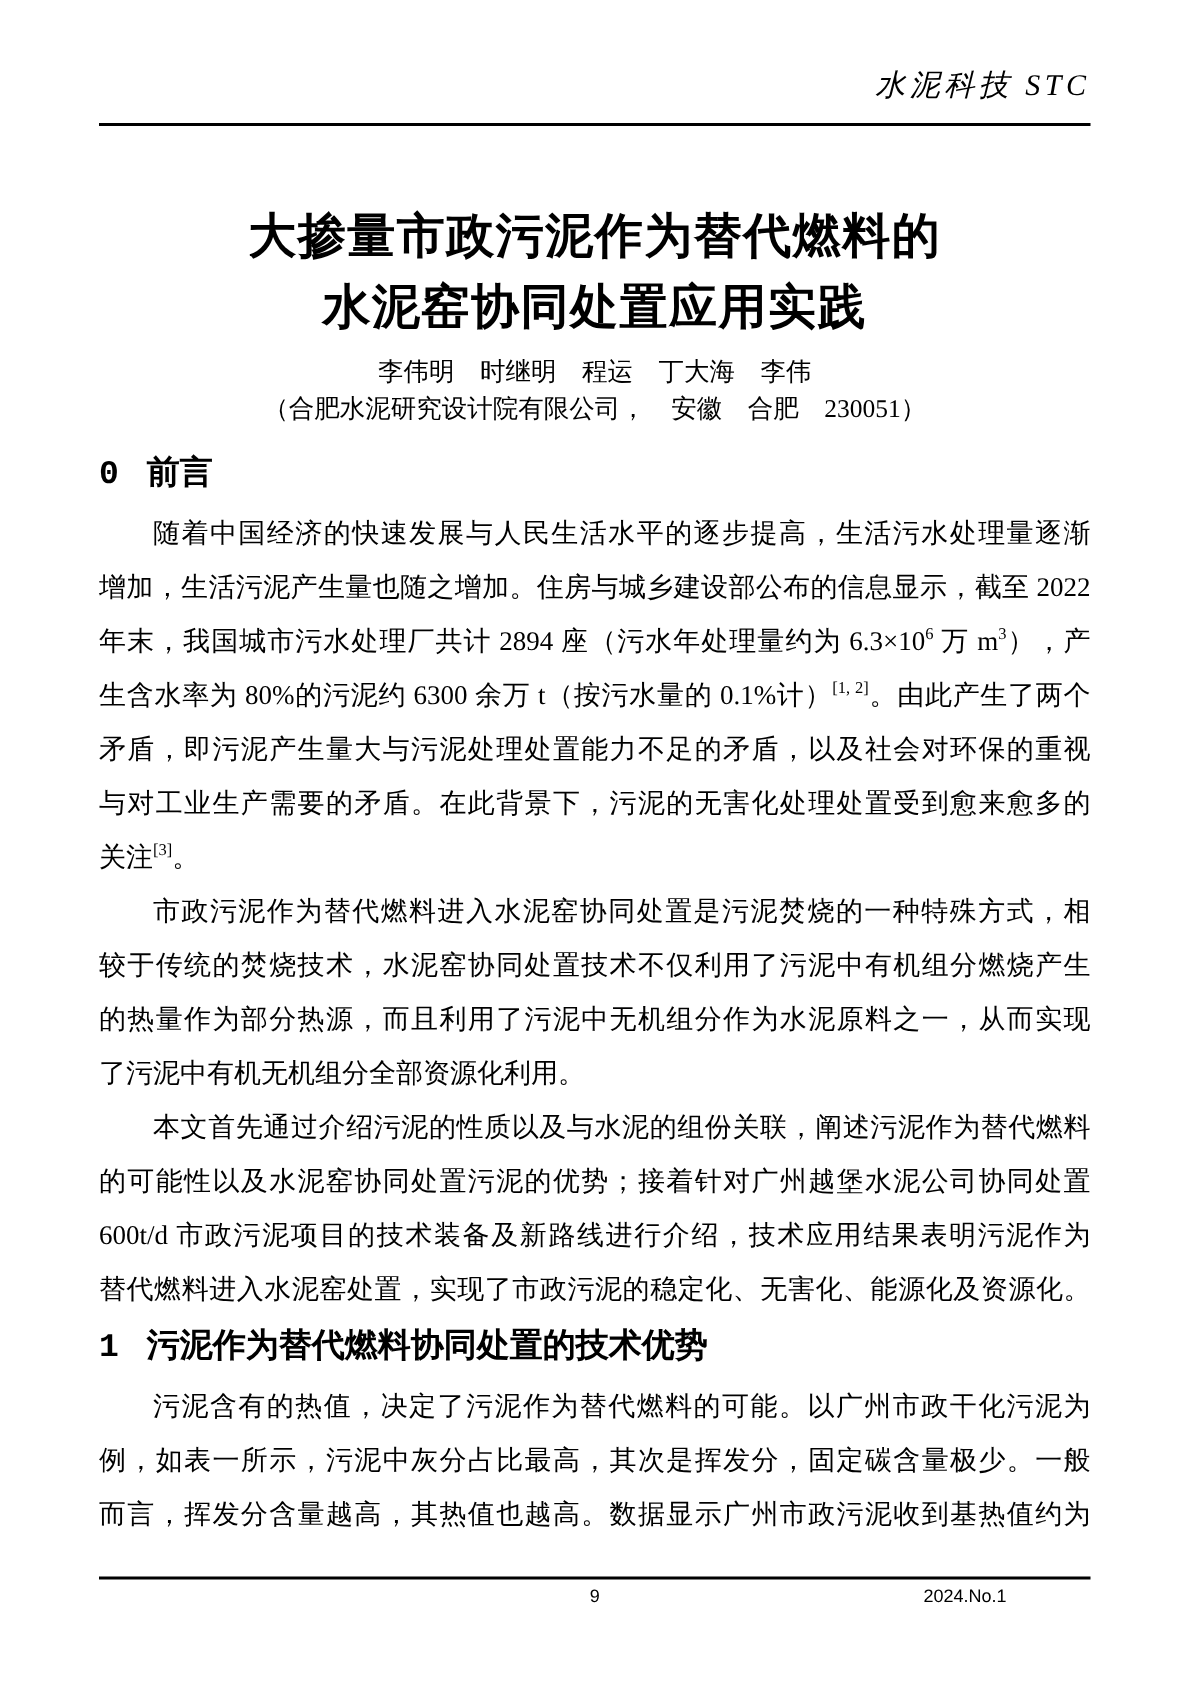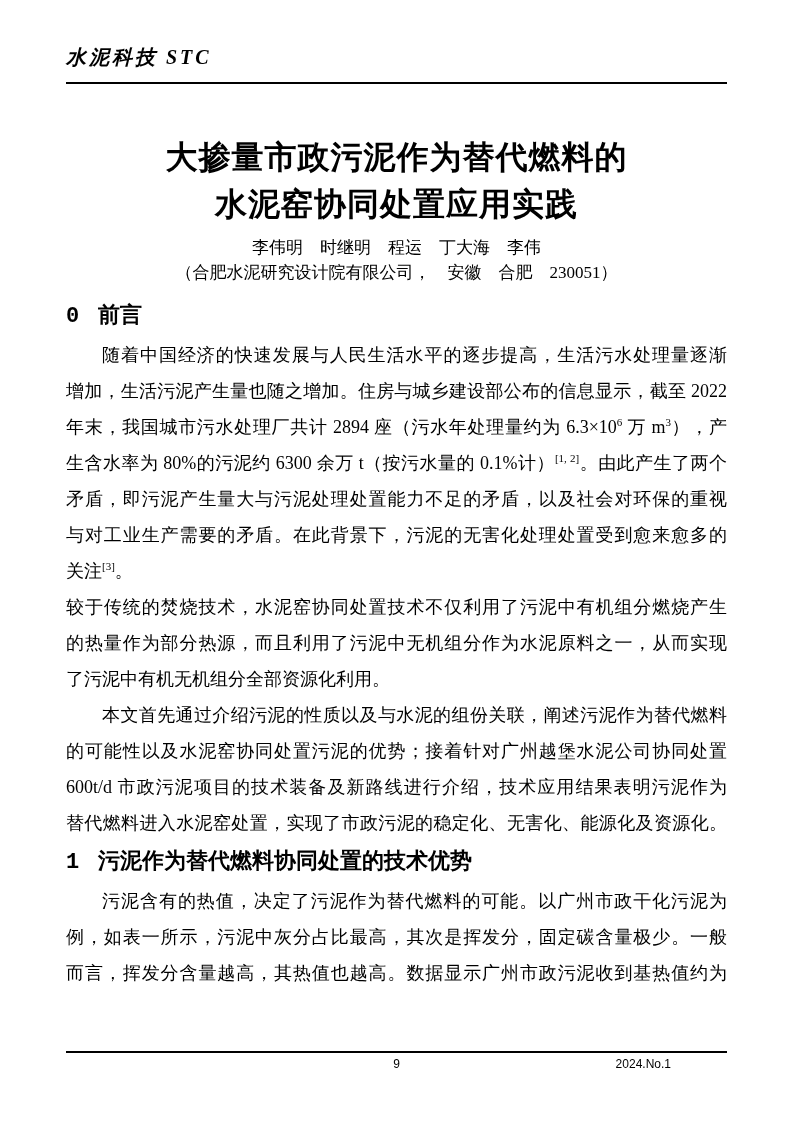--- a/index.html
+++ b/index.html
@@ -12,27 +12,26 @@
   .page {
     position: relative;
     width: 793px;
     height: 1122px;
     background: #ffffff;
     padding: 44px 66px 0 66px;
     overflow: hidden;
   }
   
   .journal {
-    text-align: left;
+    text-align: right;
     font-size: 20px;
     line-height: 26px;
     font-style: italic;
     letter-spacing: 3px;
     font-family: "Liberation Serif", "DejaVu Serif", serif;
-    font-weight: bold;
   }
   .header-rule {
     border: none;
     border-top: 2px solid #000;
     margin-top: 12px;
   }
   
   .title {
     margin-top: 50px;
     text-align: center;
@@ -129,20 +128,21 @@
     <div class="line indent"><span>随着中国经济的快速发展与人民生活水平的逐步提高，生活污水处理量逐渐</span></div>
     <div class="line"><span>增加，生活污泥产生量也随之增加。住房与城乡建设部公布的信息显示，截至 2022</span></div>
     <div class="line"><span>年末，我国城市污水处理厂共计 2894 座（污水年处理量约为 6.3×10</span><sup class="sup-ref">6</sup><span> 万 m</span><sup class="sup-ref">3</sup><span>），产</span></div>
     <div class="line"><span>生含水率为 80%的污泥约 6300 余万 t（按污水量的 0.1%计）</span><sup class="sup-ref">[1, 2]</sup><span>。由此产生了两个</span></div>
     <div class="line"><span>矛盾，即污泥产生量大与污泥处理处置能力不足的矛盾，以及社会对环保的重视</span></div>
     <div class="line"><span>与对工业生产需要的矛盾。在此背景下，污泥的无害化处理处置受到愈来愈多的</span></div>
     <div class="line end"><span>关注</span><sup class="sup-ref">[3]</sup><span>。</span></div>
   </div>
 
   <div class="para">
+    <div class="line indent"><span>市政污泥作为替代燃料进入水泥窑协同处置是污泥焚烧的一种特殊方式，相</span></div>
     <div class="line"><span>较于传统的焚烧技术，水泥窑协同处置技术不仅利用了污泥中有机组分燃烧产生</span></div>
     <div class="line"><span>的热量作为部分热源，而且利用了污泥中无机组分作为水泥原料之一，从而实现</span></div>
     <div class="line end"><span>了污泥中有机无机组分全部资源化利用。</span></div>
   </div>
 
   <div class="para">
     <div class="line indent"><span>本文首先通过介绍污泥的性质以及与水泥的组份关联，阐述污泥作为替代燃料</span></div>
     <div class="line"><span>的可能性以及水泥窑协同处置污泥的优势；接着针对广州越堡水泥公司协同处置</span></div>
     <div class="line"><span>600t/d 市政污泥项目的技术装备及新路线进行介绍，技术应用结果表明污泥作为</span></div>
     <div class="line"><span>替代燃料进入水泥窑处置，实现了市政污泥的稳定化、无害化、能源化及资源化。</span></div>

